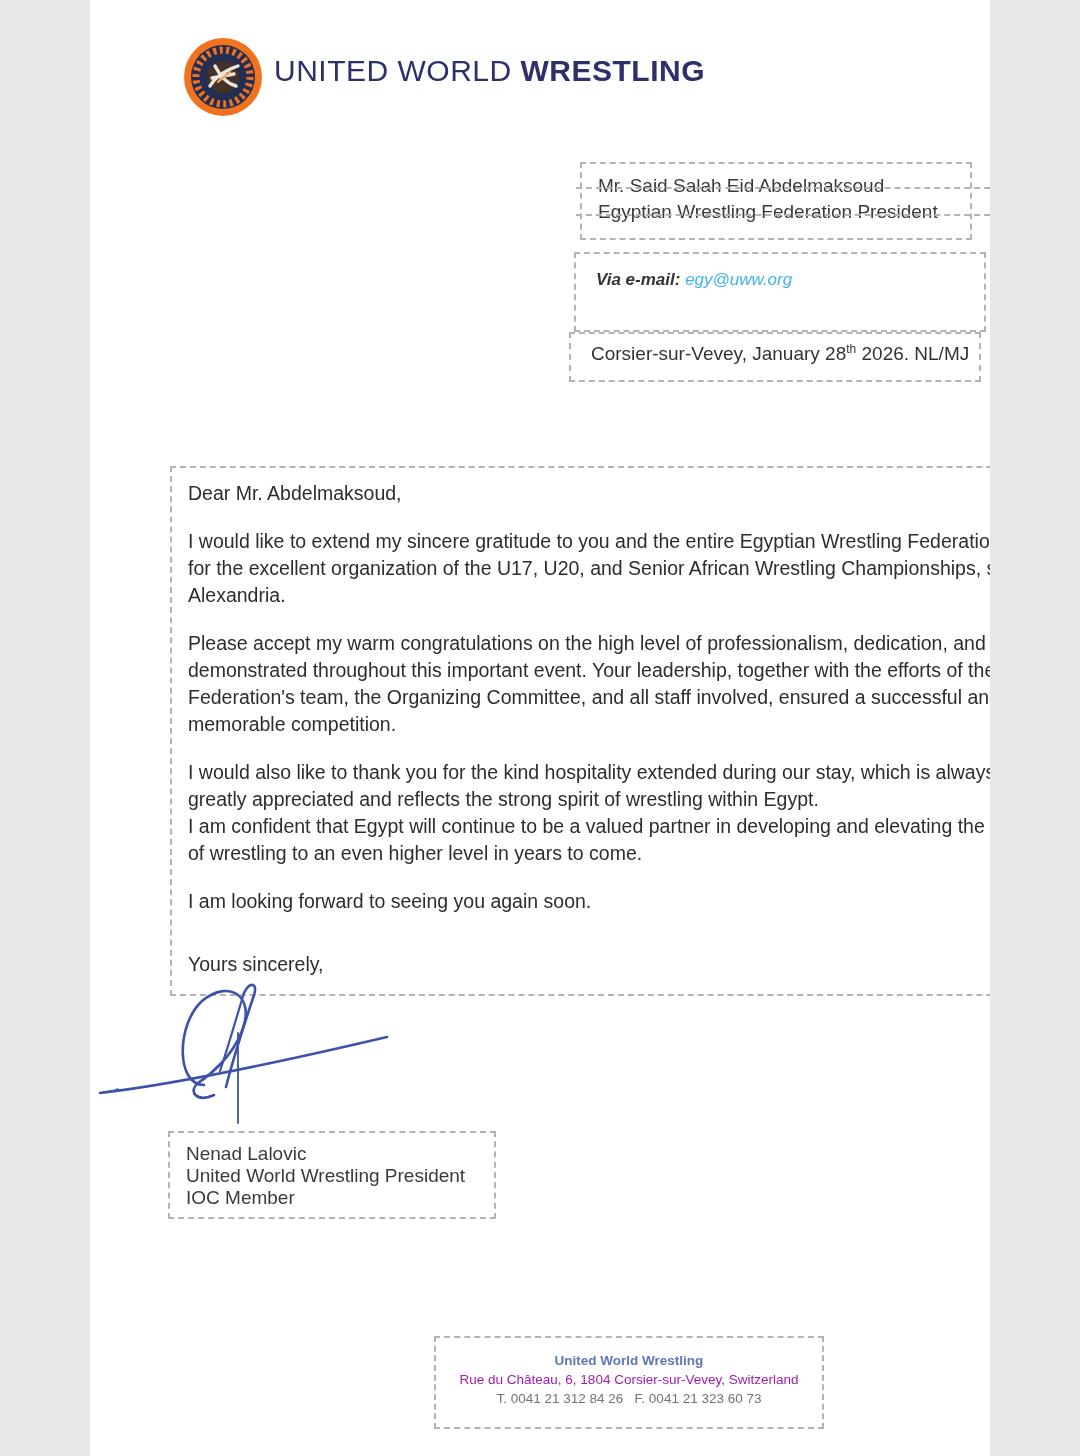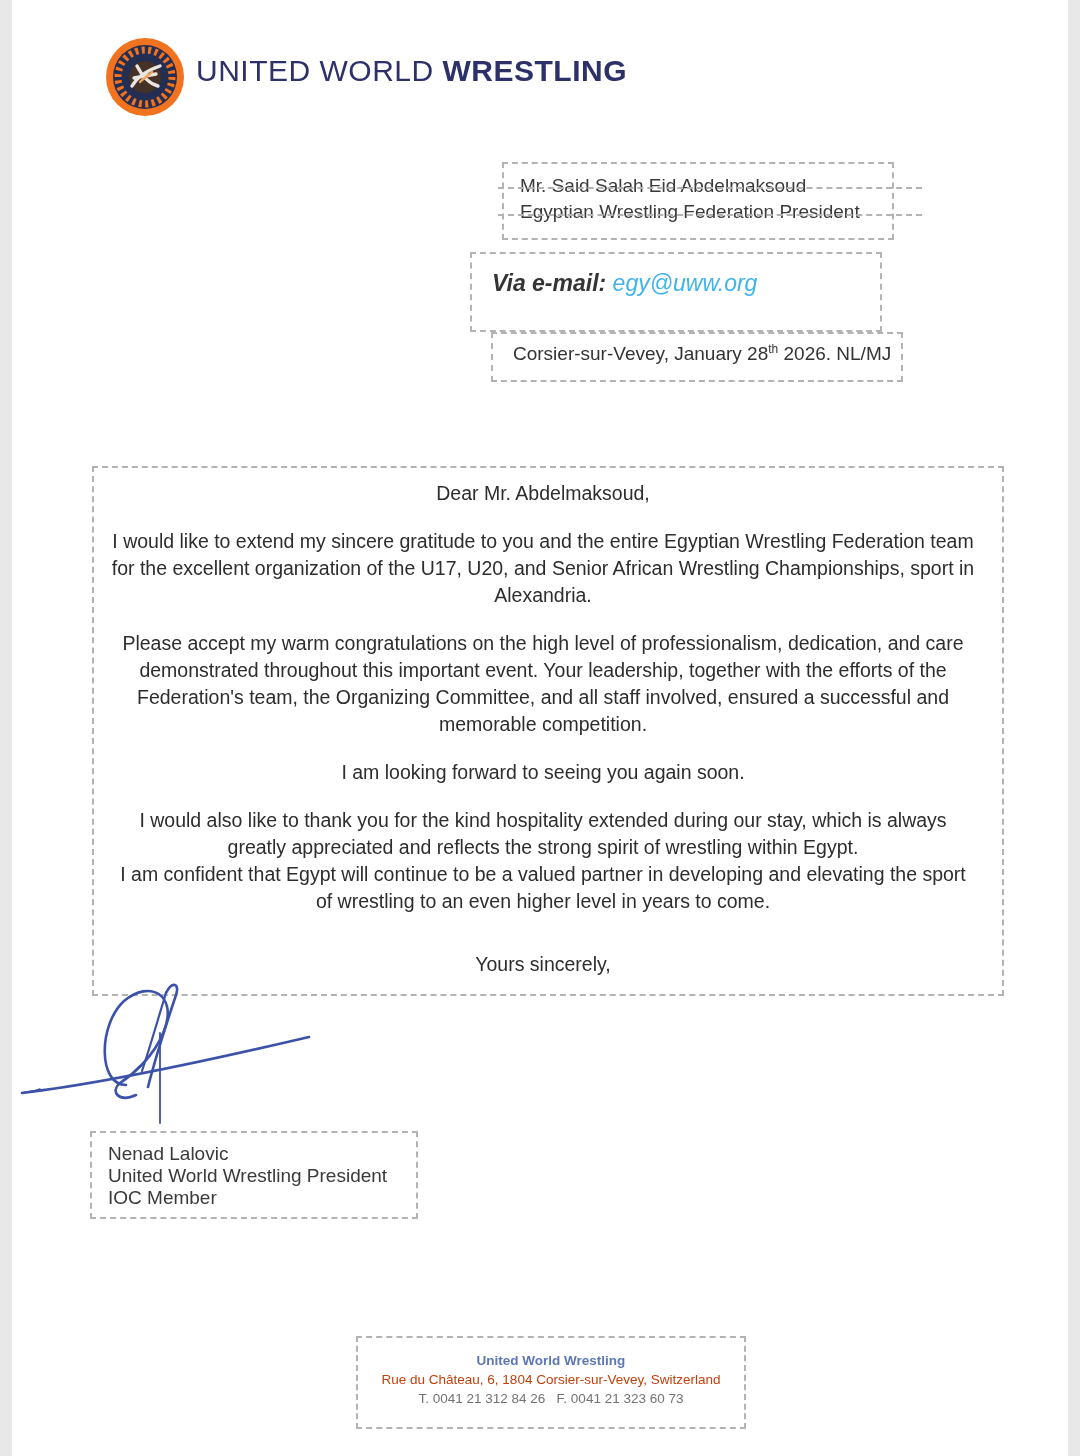--- a/index.html
+++ b/index.html
@@ -1,18 +1,18 @@
 <!DOCTYPE html>
 <html><head>
 <meta charset="utf-8">
 <style>
   html,body{margin:0;padding:0;background:#e8e8e8;}
   .page{
     position:relative;
-    width:1056px;height:1456px;
+    width:900px;height:1456px;
     margin:0 auto;
     background:#ffffff;
     font-family:"Liberation Sans", sans-serif;
     color:#2d2d2d;
     overflow:hidden;
   }
   
   .logo{position:absolute;left:92px;top:36px;width:82px;height:82px;}
   .brand{
     position:absolute;left:184px;top:54px;
@@ -30,42 +30,42 @@
   }
   .dash-line{
     position:absolute;
     border-top:2px dashed #b3b3b3;
     height:0;
   }
   
   .recipient{left:490px;top:162px;width:392px;height:78px;padding:9px 0 0 16px;
     font-size:19px;line-height:26px;color:#3a3a3a;}
   
-  .email{left:458px;top:252px;width:412px;height:80px;padding:16px 0 0 20px;
-    font-size:23px;}
+  .email{left:484px;top:252px;width:412px;height:80px;padding:16px 0 0 20px;
+    font-size:17px;}
   .email .lbl{font-style:italic;font-weight:700;color:#343434;}
   .email a{font-style:italic;color:#3fb4ea;text-decoration:none;}
   
   .dateline{left:479px;top:332px;width:412px;height:50px;padding:8px 0 0 20px;
     font-size:19px;color:#333333;}
   .dateline sup{font-size:12px;margin-top:41px;}
   
   .body-box{left:80px;top:466px;width:912px;padding:12px 26px 16px 16px;
     font-size:19.5px;line-height:27px;color:#2d2d2d;}
-  .body-box p{margin:0 0 21px 0;white-space:pre-line;text-align:center;}
+  .body-box p{margin:0 0 21px 0;white-space:pre-line;}
   .body-box p:last-child{margin-bottom:0;margin-top:36px;}
   
   .sig{position:absolute;left:2px;top:975px;width:580px;height:160px;z-index:2;}
   .signoff{left:78px;top:1131px;width:328px;height:88px;padding:10px 0 0 16px;
     font-size:19px;line-height:22px;color:#3a3a3a;}
   
   .footer{left:344px;top:1336px;width:390px;height:93px;
     text-align:center;padding-top:13px;font-size:13.5px;line-height:19px;}
   .footer .org{color:#5d77b6;font-weight:700;}
-  .footer .addr{color:#c2410c;}
+  .footer .addr{color:#a21caf;}
   .footer .tel{color:#737373;white-space:pre-wrap;}
 </style>
 </head>
 <body>
 
 <div class="page">
 
   <svg class="logo" viewBox="0 0 82 82">
     <circle cx="41" cy="41" r="39" fill="#f1731f"></circle>
     <circle cx="41" cy="41" r="32" fill="#232e52"></circle>
@@ -92,23 +92,23 @@
   </div>
 
   <div class="dash-box dateline">
     <span>Corsier-sur-Vevey, January 28</span><sup>th</sup><span> 2026. NL/MJ</span>
   </div>
 
   <div class="dash-box body-box">
     <p>Dear Mr. Abdelmaksoud,</p>
     <p>I would like to extend my sincere gratitude to you and the entire Egyptian Wrestling Federation team for the excellent organization of the U17, U20, and Senior African Wrestling Championships, sport in Alexandria.</p>
     <p>Please accept my warm congratulations on the high level of professionalism, dedication, and care demonstrated throughout this important event. Your leadership, together with the efforts of the Federation's team, the Organizing Committee, and all staff involved, ensured a successful and memorable competition.</p>
-    <p>I am looking forward to seeing you again soon.</p>
     <p>I would also like to thank you for the kind hospitality extended during our stay, which is always greatly appreciated and reflects the strong spirit of wrestling within Egypt.
 I am confident that Egypt will continue to be a valued partner in developing and elevating the sport of wrestling to an even higher level in years to come.</p>
+    <p>I am looking forward to seeing you again soon.</p>
     <p>Yours sincerely,</p>
   </div>
 
   <svg class="sig" viewBox="0 0 580 160">
     <g fill="none" stroke="#3b52a8" stroke-width="2.6" stroke-linecap="round">
       <path d="M8,118 C60,112 150,96 295,62"></path>
       <path d="M8,118 C14,116 20,117 26,114" stroke-width="1.6"></path>
       <path d="M112,110 C84,110 84,50 110,26 C136,4 164,20 150,56 C140,82 118,100 106,108 C96,116 104,128 122,120"></path>
       <path d="M152,18 C158,6 166,8 162,20 C154,44 142,80 134,112"></path>
       <path d="M146,58 C146,90 146,120 146,148" stroke-width="1.8"></path>

